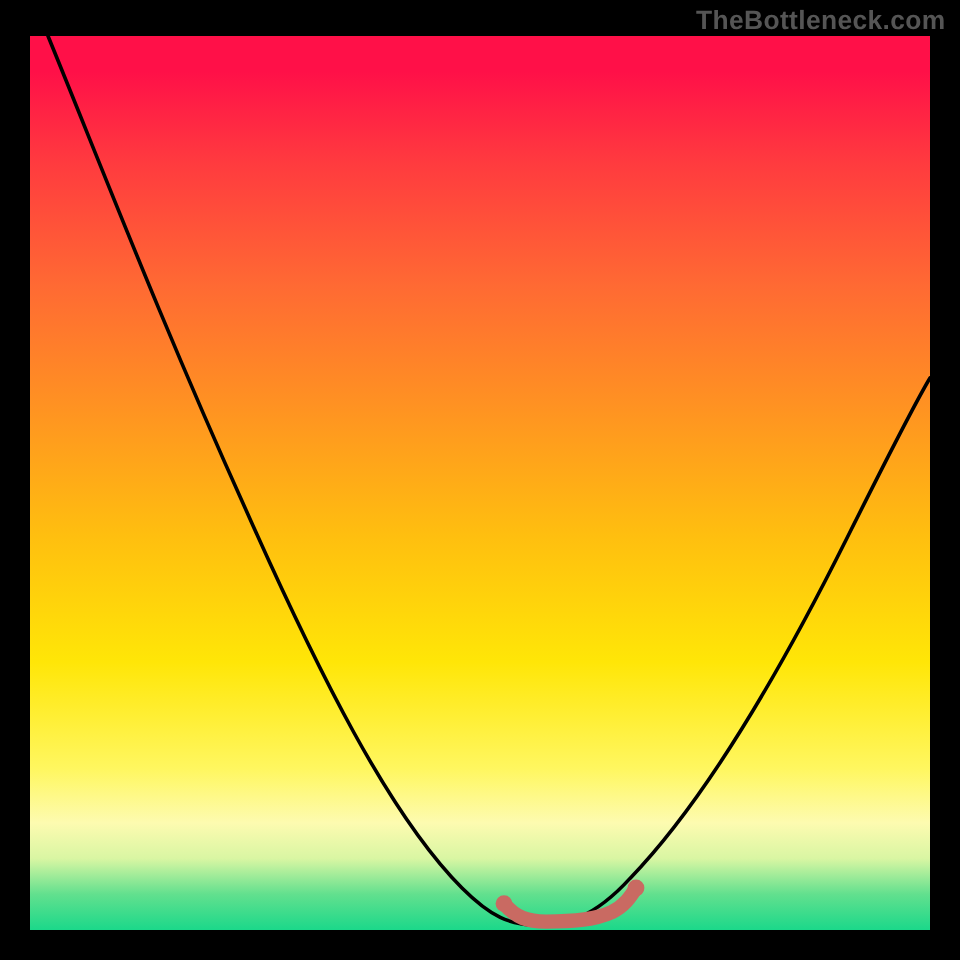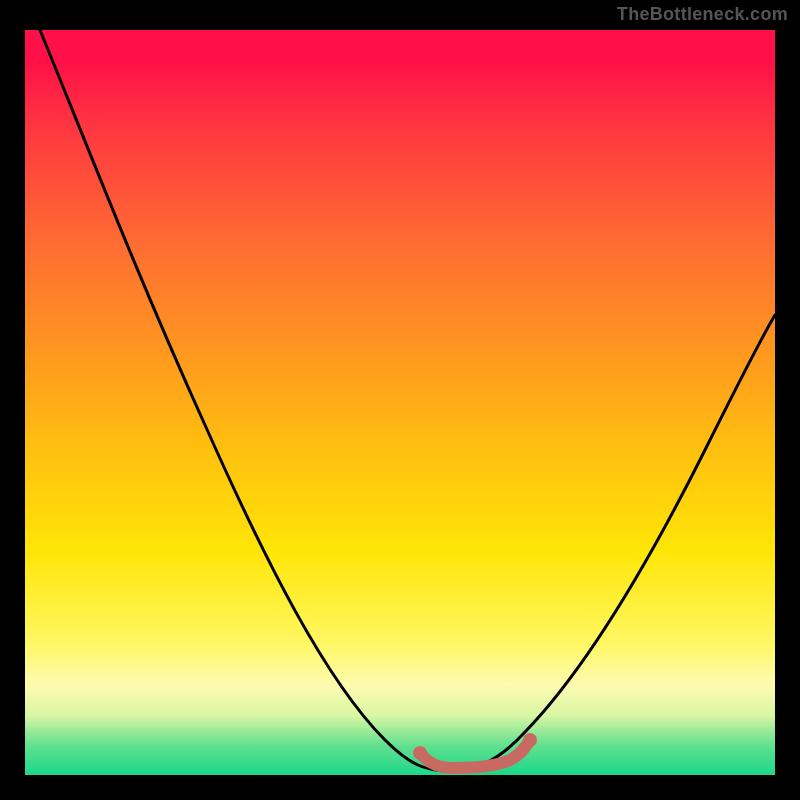--- a/index.html
+++ b/index.html
@@ -15,21 +15,21 @@
     position: relative;
     width: 800px;
     height: 800px;
     background: #000;
   }
   .watermark {
     position: absolute;
     top: 4px;
     right: 12px;
     color: #555;
-    font-size: 18px;
+    font-size: 22px;
     font-weight: 600;
     letter-spacing: 0.3px;
     z-index: 10;
     user-select: none;
   }
   .plot-area {
     position: absolute;
     left: 25px;
     top: 30px;
     width: 750px;

